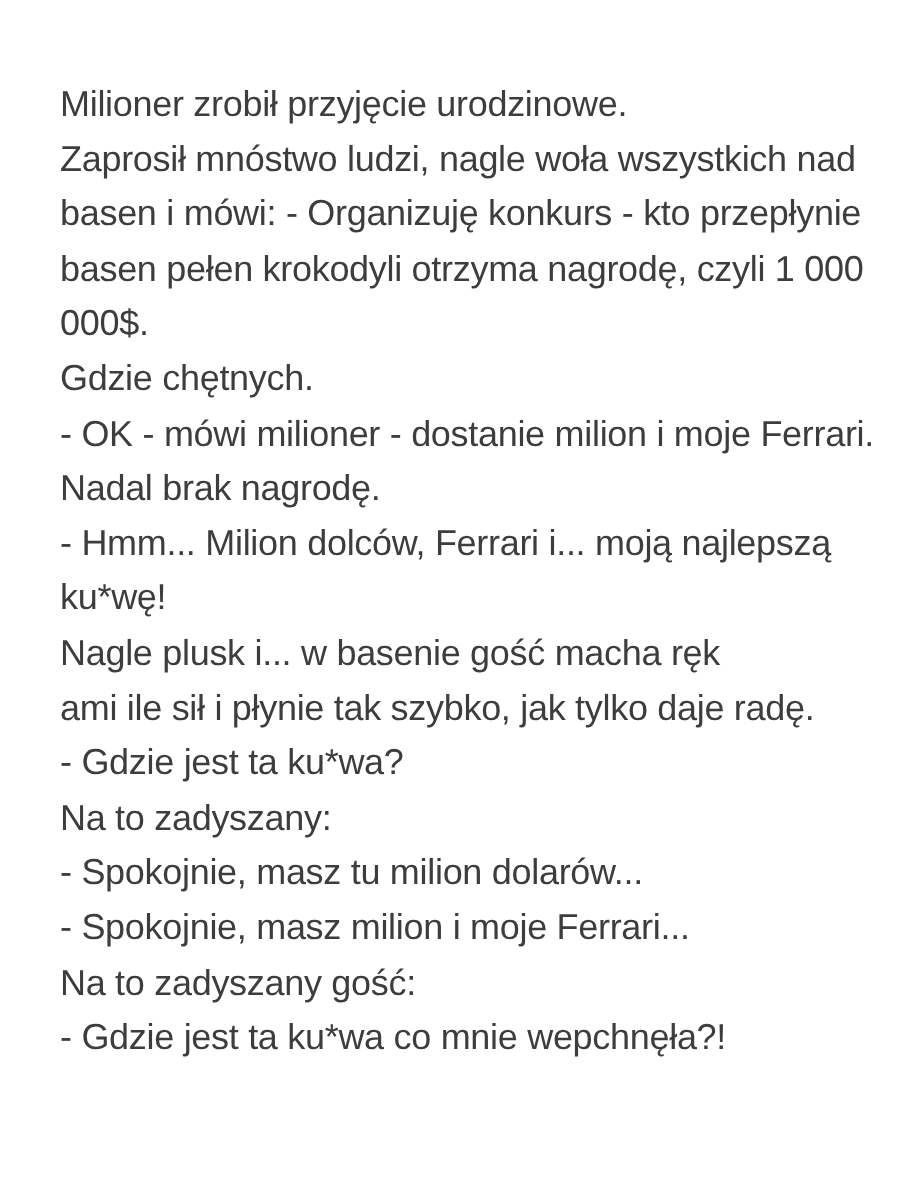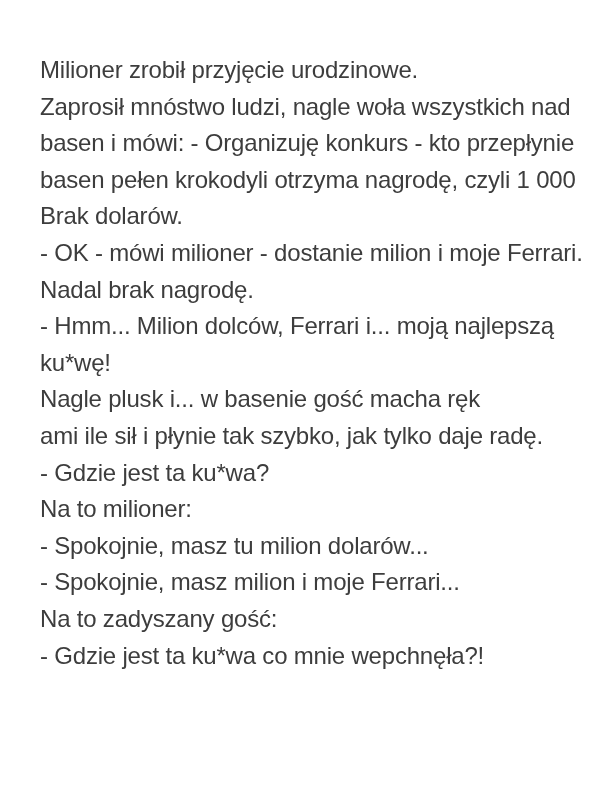--- a/index.html
+++ b/index.html
@@ -29,26 +29,27 @@
   }
 </style>
 </head>
 <body>
 
 <div class="doc">
   <p class="line">Milioner zrobił przyjęcie urodzinowe.</p>
   <p class="line">Zaprosił mnóstwo ludzi, nagle woła wszystkich nad</p>
   <p class="line">basen i mówi: - Organizuję konkurs - kto przepłynie</p>
   <p class="line">basen pełen krokodyli otrzyma nagrodę, czyli 1 000</p>
-  <p class="line">Brak dolarów.</p>
+  <p class="line">000$.</p>
+  <p class="line">Gdzie chętnych.</p>
   <p class="line">- OK - mówi milioner - dostanie milion i moje Ferrari.</p>
   <p class="line">Nadal brak nagrodę.</p>
   <p class="line">- Hmm... Milion dolców, Ferrari i... moją najlepszą</p>
   <p class="line">ku*wę!</p>
   <p class="line">Nagle plusk i... w basenie gość macha ręk</p>
   <p class="line">ami ile sił i płynie tak szybko, jak tylko daje radę.</p>
   <p class="line">- Gdzie jest ta ku*wa?</p>
-  <p class="line">Na to milioner:</p>
+  <p class="line">Na to zadyszany:</p>
   <p class="line">- Spokojnie, masz tu milion dolarów...</p>
   <p class="line">- Spokojnie, masz milion i moje Ferrari...</p>
   <p class="line">Na to zadyszany gość:</p>
   <p class="line">- Gdzie jest ta ku*wa co mnie wepchnęła?!</p>
 </div>
 
 </body></html>

